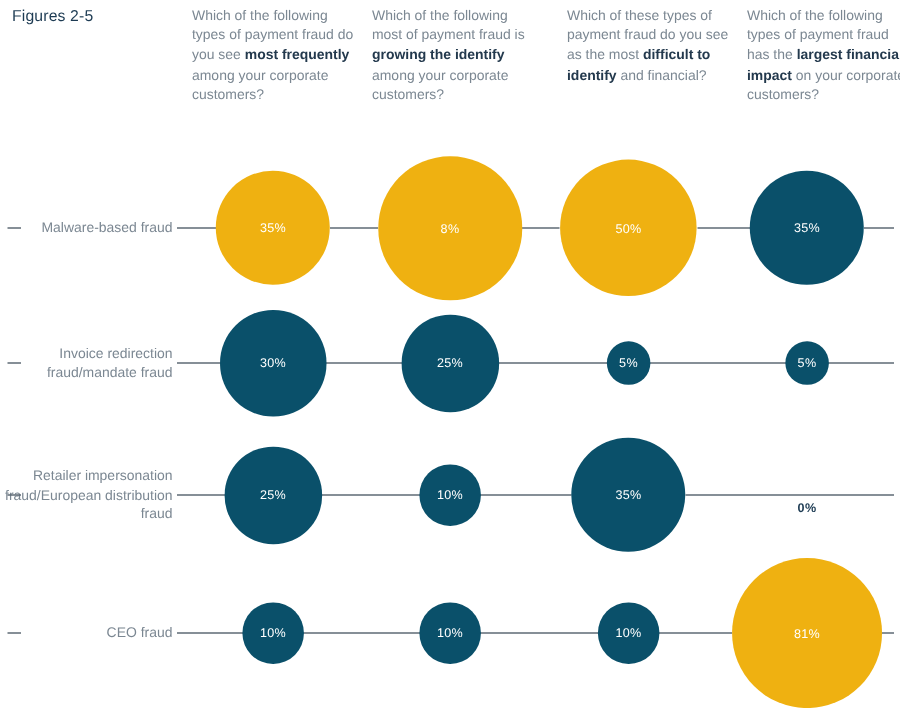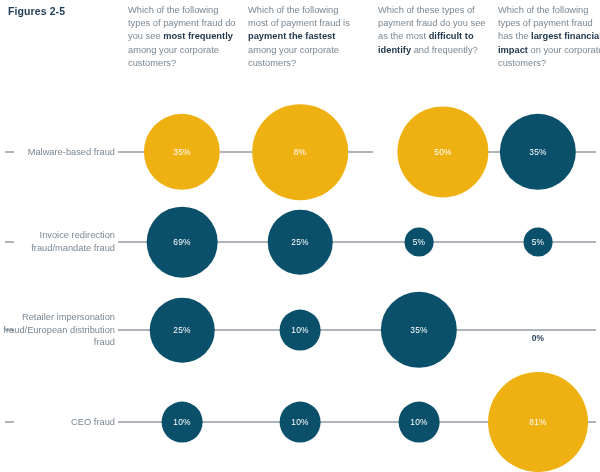--- a/index.html
+++ b/index.html
@@ -20,21 +20,21 @@
     position: absolute;
     inset: 0;
   }
 
   
   .fig-title {
     position: absolute;
     left: 8px;
     top: 5px;
     font-size: 10.5px;
-    font-weight: bold;
+    font-weight: normal;
     color: #1d3b53;
     letter-spacing: 0.1px;
     white-space: nowrap;
   }
 
   
   .col-header {
     position: absolute;
     top: 4px;
     width: 108px;
@@ -106,22 +106,22 @@
 </style>
 </head>
 <body>
 
 <div id="chart-root">
 
   <div class="fig-title">Figures 2-5</div>
 
   <div id="headers">
       <div class="col-header" style="left: 128px;"><span>Which of the following types of payment fraud do you see </span><b>most frequently</b><span> among your corporate customers?</span></div>
-      <div class="col-header" style="left: 248px;"><span>Which of the following most of payment fraud is </span><b>payment the fastest</b><span> among your corporate customers?</span></div>
-      <div class="col-header" style="left: 378px;"><span>Which of these types of payment fraud do you see as the most </span><b>difficult to identify</b><span> and frequently?</span></div>
+      <div class="col-header" style="left: 248px;"><span>Which of the following most of payment fraud is </span><b>growing the identify</b><span> among your corporate customers?</span></div>
+      <div class="col-header" style="left: 378px;"><span>Which of these types of payment fraud do you see as the most </span><b>difficult to identify</b><span> and financial?</span></div>
       <div class="col-header" style="left: 498px;"><span>Which of the following types of payment fraud has the </span><b>largest financial impact</b><span> on your corporate customers?</span></div>
     </div>
 
   <div id="rowlabels">
       <div class="row-label" style="top: 152px;">Malware-based fraud</div>
       <div class="tick-dash" style="top: 152px;"></div>
       <div class="row-label" style="top: 242px;">Invoice redirection fraud/mandate fraud</div>
       <div class="tick-dash" style="top: 242px;"></div>
       <div class="row-label" style="top: 330px;">Retailer impersonation fraud/European distribution fraud</div>
       <div class="tick-dash" style="top: 330px;"></div>
@@ -130,28 +130,28 @@
     </div>
 
   <div id="plot">
       <div class="connector" style="left: 118px; width: 25.8413px; top: 152px;"></div>
       <div class="connector" style="left: 220.159px; width: 32.0068px; top: 152px;"></div>
       <div class="connector" style="left: 347.834px; width: 25.5571px; top: 152px;"></div>
       <div class="connector" style="left: 464.608px; width: 35.2329px; top: 152px;"></div>
       <div class="connector" style="left: 576.159px; width: 19.8413px; top: 152px;"></div>
       <div class="bubble yellow" style="width: 76.3174px; height: 76.3174px; left: 182px; top: 152px;">35%</div>
       <div class="bubble yellow" style="width: 95.669px; height: 95.669px; left: 300px; top: 152px;">8%</div>
-      <div class="bubble yellow" style="width: 91.2168px; height: 91.2168px; left: 443px; top: 152px;">50%</div>
+      <div class="bubble yellow" style="width: 91.2168px; height: 91.2168px; left: 419px; top: 152px;">50%</div>
       <div class="bubble teal" style="width: 76.3174px; height: 76.3174px; left: 538px; top: 152px;">35%</div>
       <div class="connector" style="left: 118px; width: 28.6719px; top: 242px;"></div>
       <div class="connector" style="left: 217.328px; width: 50.4219px; top: 242px;"></div>
       <div class="connector" style="left: 332.25px; width: 72.3274px; top: 242px;"></div>
       <div class="connector" style="left: 433.423px; width: 90.1547px; top: 242px;"></div>
       <div class="connector" style="left: 552.423px; width: 43.5774px; top: 242px;"></div>
-      <div class="bubble teal" style="width: 70.6562px; height: 70.6562px; left: 182px; top: 242px;">69%</div>
+      <div class="bubble teal" style="width: 70.6562px; height: 70.6562px; left: 182px; top: 242px;">30%</div>
       <div class="bubble teal" style="width: 64.5px; height: 64.5px; left: 300px; top: 242px;">25%</div>
       <div class="bubble teal" style="width: 28.8453px; height: 28.8453px; left: 419px; top: 242px;">5%</div>
       <div class="bubble teal" style="width: 28.8453px; height: 28.8453px; left: 538px; top: 242px;">5%</div>
       <div class="connector" style="left: 118px; width: 31.75px; top: 330px;"></div>
       <div class="connector" style="left: 214.25px; width: 65.3533px; top: 330px;"></div>
       <div class="connector" style="left: 320.397px; width: 60.4446px; top: 330px;"></div>
       <div class="connector" style="left: 457.159px; width: 80.8413px; top: 330px;"></div>
       <div class="connector" style="left: 538px; width: 58px; top: 330px;"></div>
       <div class="bubble teal" style="width: 64.5px; height: 64.5px; left: 182px; top: 330px;">25%</div>
       <div class="bubble teal" style="width: 40.7934px; height: 40.7934px; left: 300px; top: 330px;">10%</div>

